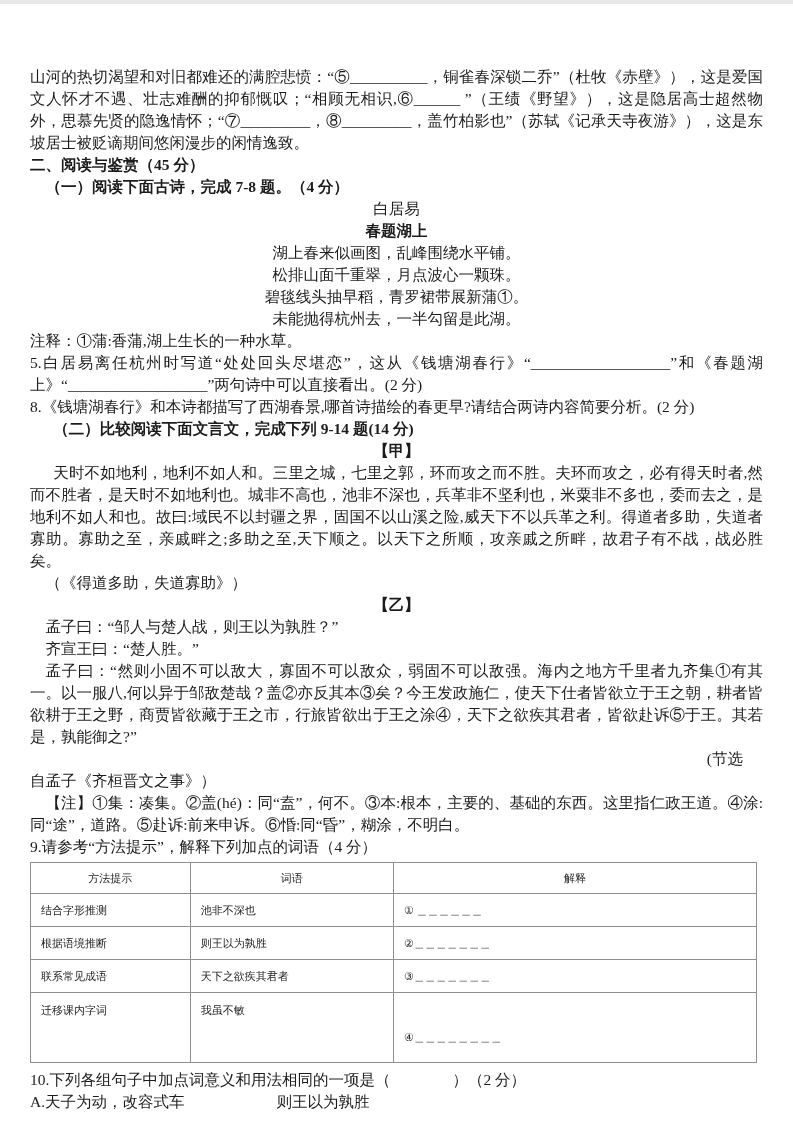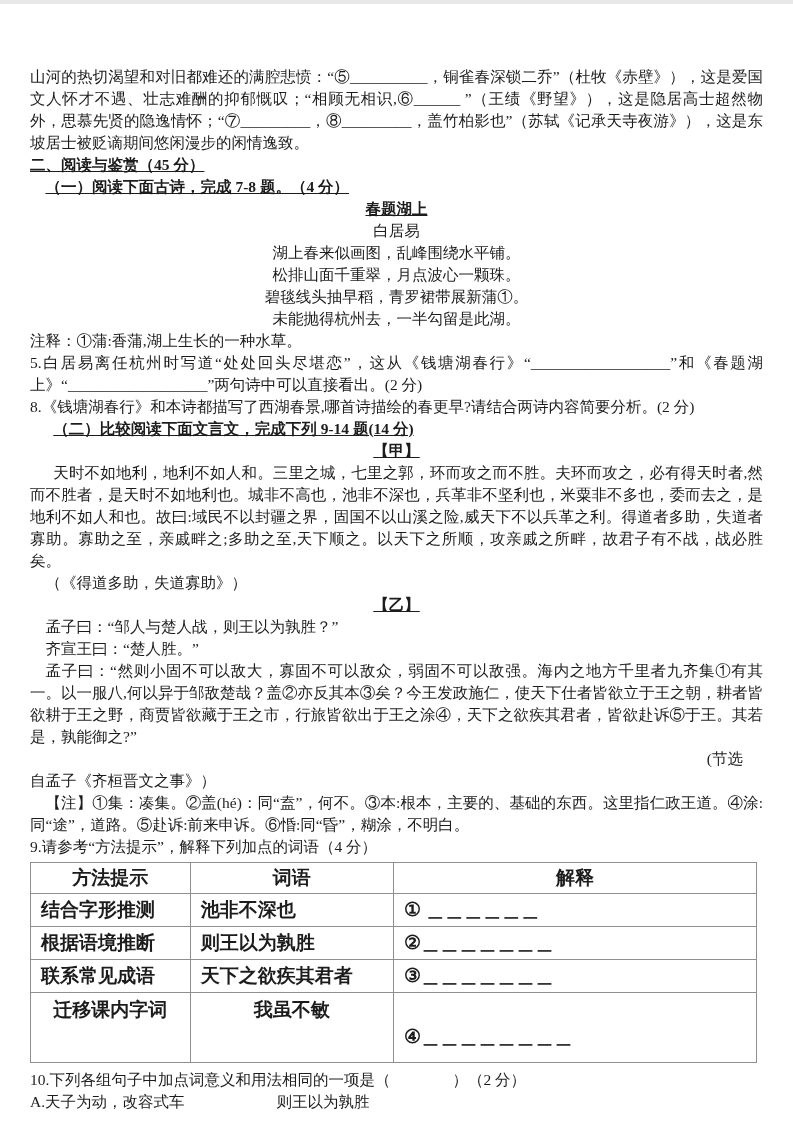--- a/index.html
+++ b/index.html
@@ -11,64 +11,64 @@
     color:#1c1c1c;
     font-family:"Liberation Serif","DejaVu Serif",serif;
     font-size:15.5px;
     line-height:22px;
     box-sizing:border-box;
     padding:62px 30px 20px 30px;
     overflow:hidden;
   }
   p{margin:0;}
   .just{text-align:justify;}
-  .bold{font-weight:bold;text-decoration:underline;}
+  .bold{font-weight:bold;}
   .center{text-align:center;}
   .right{text-align:right;padding-right:20px;}
   .indent-1{text-indent:1em;}
   .indent-15{text-indent:1.5em;}
   .indent-2{text-indent:2em;}
   .ml-1{margin-left:1em;}
   .poem-line{text-align:center;}
   .note-label{font-weight:normal;}
   .gap-right{margin-left:92px;}
   table.q9-table{
     width:727px;
     border-collapse:collapse;
     margin-top:4px;
     table-layout:fixed;
   }
   table.q9-table th, table.q9-table td{
     border:1px solid #8f8f8f;
-    font-weight:bold;
+    font-weight:normal;
     padding:3px 10px;
     vertical-align:middle;
-    font-size:19px;
+    font-size:11px;
   }
   table.q9-table th{text-align:center;height:24px;}
   table.q9-table td{height:26px;}
   col.c1{width:22%;} col.c2{width:28%;} col.c3{width:50%;}
   table.q9-table tr:last-child td{height:52px;}
   table.q9-table tr:last-child td.ans{vertical-align:bottom;padding-bottom:14px;}
-  table.q9-table tr:last-child td.top{vertical-align:top;padding-top:6px;text-align:center;}
+  table.q9-table tr:last-child td.top{vertical-align:top;padding-top:6px;}
   .q10-line{margin-top:6px;}
 </style>
 </head>
 <body>
 
 <div class="page">
 
   <p class="just">山河的热切渴望和对旧都难还的满腔悲愤：“⑤__________，铜雀春深锁二乔”（杜牧《赤壁》），这是爱国文人怀才不遇、壮志难酬的抑郁慨叹；“相顾无相识,⑥______ ”（王绩《野望》），这是隐居高士超然物外，思慕先贤的隐逸情怀；“⑦_________，⑧_________，盖竹柏影也”（苏轼《记承天寺夜游》），这是东坡居士被贬谪期间悠闲漫步的闲情逸致。</p>
 
   <p class="bold">二、阅读与鉴赏（45 分）</p>
 
   <p class="bold indent-1">（一）阅读下面古诗，完成 7-8 题。（4 分）</p>
 
+  <p class="center">白居易</p>
   <p class="center bold">春题湖上</p>
-  <p class="center">白居易</p>
 
   <p class="poem-line">湖上春来似画图，乱峰围绕水平铺。</p>
   <p class="poem-line">松排山面千重翠，月点波心一颗珠。</p>
   <p class="poem-line">碧毯线头抽早稻，青罗裙带展新蒲①。</p>
   <p class="poem-line">未能抛得杭州去，一半勾留是此湖。</p>
 
   <p><span class="note-label">注释：</span><span>①蒲:香蒲,湖上生长的一种水草。</span></p>
 
   <p class="just">5.白居易离任杭州时写道“处处回头尽堪恋”，这从《钱塘湖春行》“__________________”和《春题湖上》“__________________”两句诗中可以直接看出。(2 分)</p>
   <p class="just">8.《钱塘湖春行》和本诗都描写了西湖春景,哪首诗描绘的春更早?请结合两诗内容简要分析。(2 分)</p>

